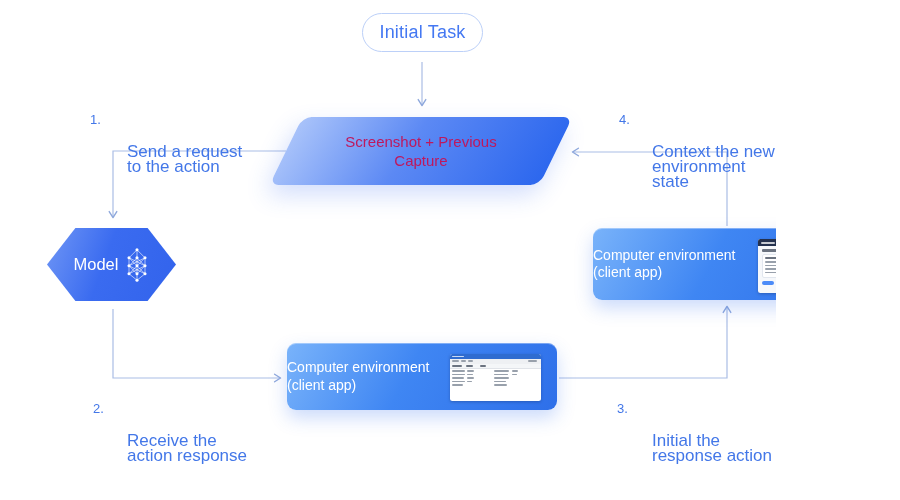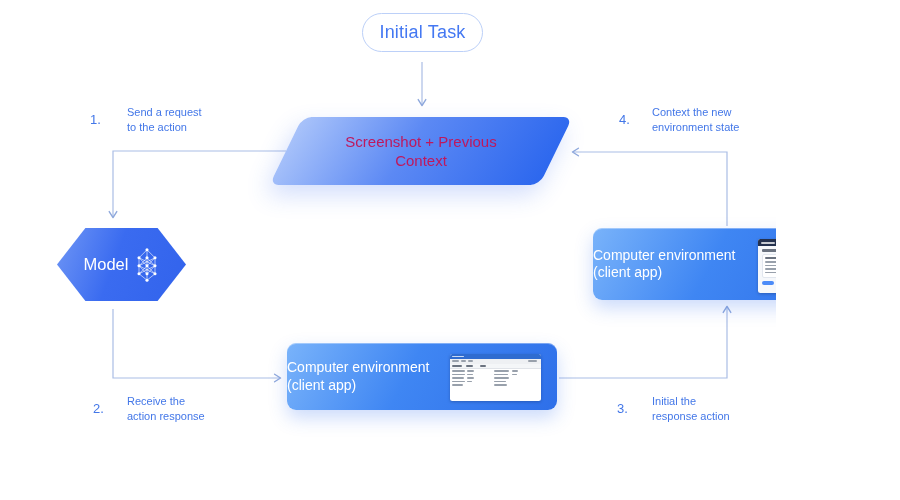--- a/index.html
+++ b/index.html
@@ -18,41 +18,41 @@
   
   .para-bg{position:absolute;left:286px;top:117px;width:270px;height:68px;border-radius:9px;
            transform:skewX(-26deg);
            background:linear-gradient(100deg,var(--node-gradient-start,#a9c3fa) 0%,#5c89f4 45%,var(--node-gradient-end,#2c67ee) 100%);
            box-shadow:0 10px 22px rgba(56,105,240,.22);}
   .para-label{position:absolute;left:276px;top:117px;width:290px;height:68px;display:flex;
               flex-direction:column;align-items:center;justify-content:center;color:#be185d;
               font-size:15px;line-height:19px;text-align:center;}
 
   
-  .hexagon{position:absolute;left:57px;top:228px;width:129px;height:73px;
+  .hexagon{position:absolute;left:47px;top:228px;width:129px;height:73px;
            background:linear-gradient(110deg,#6f96f5 0%,#3a6bf0 45%,#3263ec 100%);
            clip-path:polygon(0% 50%,22% 0%,78% 0%,100% 50%,78% 100%,22% 100%);
            display:flex;align-items:center;justify-content:center;gap:7px;color:#fff;}
   .hexagon .label{font-size:16.5px;}
 
   
   .env-box{position:absolute;border-radius:9px;
            background:linear-gradient(118deg,var(--box-gradient-start,#79b3fa) 0%,#3f86f3 45%,var(--box-gradient-end,#2e6fe9) 100%);
            box-shadow:0 8px 18px rgba(52,112,238,.25), inset 0 1px 0 rgba(255,255,255,.35);}
   #env-bottom{left:287px;top:343px;width:270px;height:67px;}
   #env-top{left:593px;top:228px;width:267px;height:72px;}
   .env-label{position:absolute;top:0;bottom:0;left:0;display:flex;flex-direction:column;
              justify-content:center;align-items:flex-start;color:#fff;font-size:14px;
              line-height:17.5px;text-align:center;}
   #env-bottom .env-label{width:170px;}
   #env-top .env-label{width:172px;}
 
   
   .step-num{position:absolute;color:var(--step-text,#4377e8);font-size:13px;}
-  .step-text{position:absolute;color:var(--step-text,#4377e8);font-size:11px;line-height:15px;}
+  .step-text{position:absolute;color:var(--step-text,#4377e8);font-size:17px;line-height:15px;margin-top:39px;}
   .step-text span{display:block;}
 
   
   .thumb{position:absolute;background:#fff;border-radius:2.5px;overflow:hidden;
          box-shadow:0 1px 3px rgba(20,40,90,.35);}
   #thumb-desktop{left:163px;top:11px;width:91px;height:47px;}
   #thumb-web{left:165px;top:11px;width:97px;height:54px;background:#f6f8fb;}
   .abs{position:absolute;}
   .dash{position:absolute;height:1.5px;border-radius:1px;background:#98a0ab;}
   .dash.dark{background:#6b7380;}
@@ -87,21 +87,21 @@
     </g>
   </svg>
 
   <div class="pill">
     <span>Initial Task</span>
   </div>
 
   <div class="para-bg"></div>
   <div class="para-label">
     <span>Screenshot + Previous</span>
-    <span>Context</span>
+    <span>Capture</span>
   </div>
 
   <div class="hexagon">
     <span class="label">Model</span>
     <svg width="24" height="36" viewBox="0 0 30 44">
       <path d="M15,3L5,13M15,3L15,13M15,3L25,13 M5,13L5,23M5,13L15,23M5,13L25,23 M15,13L5,23M15,13L15,23M15,13L25,23 M25,13L5,23M25,13L15,23M25,13L25,23 M5,23L5,33M5,23L15,33M5,23L25,33 M15,23L5,33M15,23L15,33M15,23L25,33 M25,23L5,33M25,23L15,33M25,23L25,33 M5,33L15,41M15,33L15,41M25,33L15,41" stroke="#ffffff" stroke-width="0.8" fill="none" opacity="0.95"></path>
       <g fill="#ffffff">
         <circle cx="15" cy="3" r="1.9"></circle>
         <circle cx="5" cy="13" r="1.9"></circle>
           <circle cx="15" cy="13" r="1.9"></circle>

